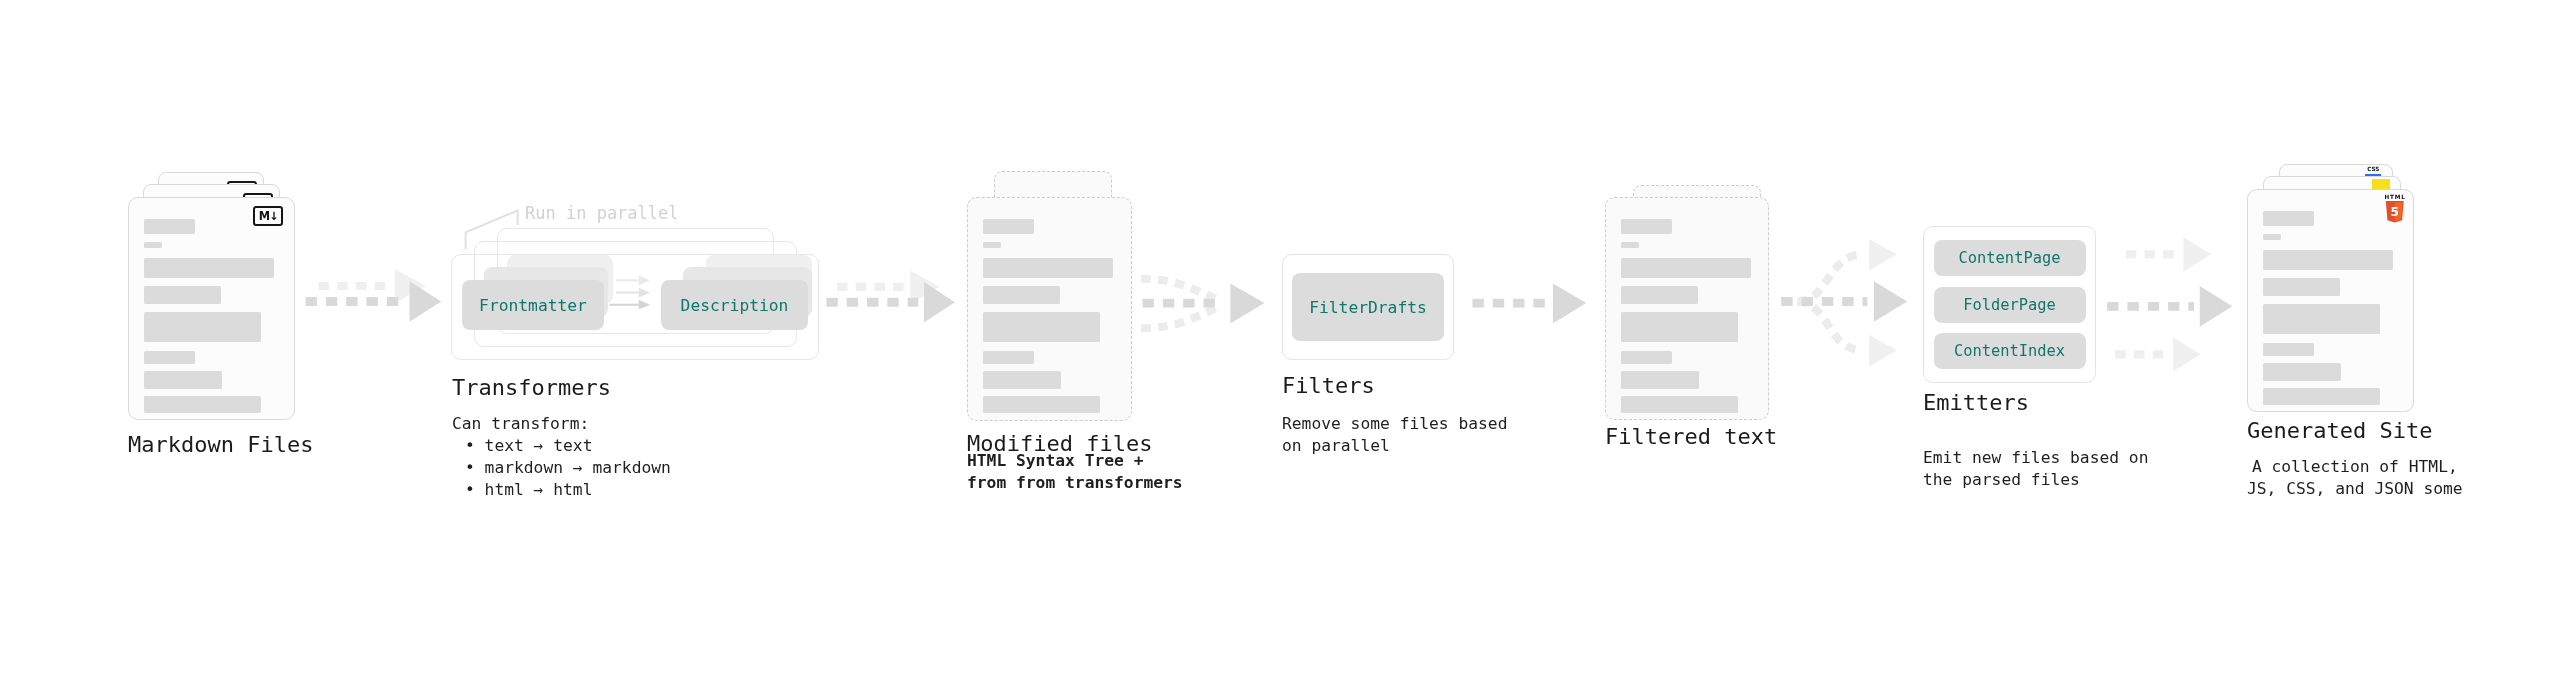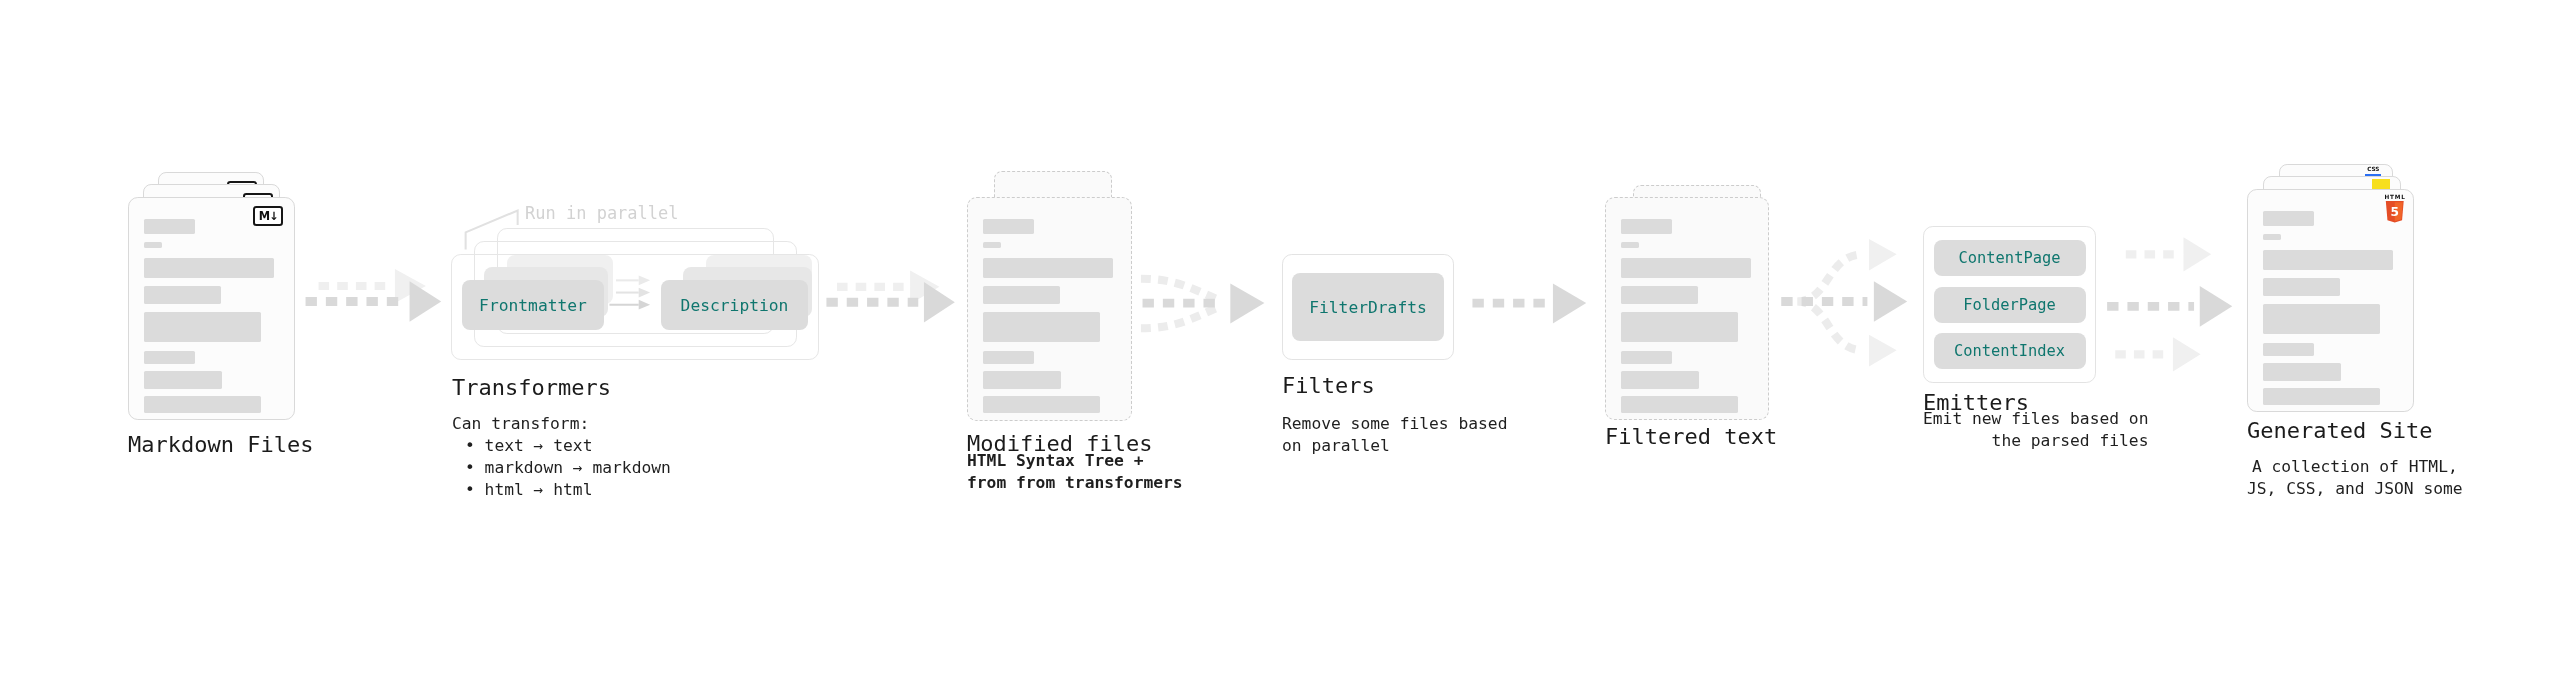--- a/index.html
+++ b/index.html
@@ -69,21 +69,21 @@
 
   .lbl-markdown {left:128px;top:432px;}
   .lbl-transformers{left:452px;top:375px;}
   .cap-transformers{left:452px;top:413px;}
   .lbl-modified {left:967px;top:431px;}
   .cap-modified {left:967px;top:450px;font-weight:bold;}
   .lbl-filters  {left:1282px;top:373px;}
   .cap-filters  {left:1282px;top:413px;}
   .lbl-filtered {left:1605px;top:424px;}
   .lbl-emitters {left:1923px;top:390px;}
-  .cap-emitters {left:1923px;top:408px;text-align:right;}
+  .cap-emitters {left:1923px;top:447px;}
   .lbl-generated{left:2247px;top:418px;}
   .cap-generated{left:2247px;top:456px;text-align:center;}
 
   
   .mod-back {left:994px;top:171px;width:118px;height:47px;}
   .mod-front{left:967px;top:197px;width:165px;height:224px;}
   .fil-back {left:1633px;top:185px;width:128px;height:42px;}
   .fil-front{left:1605px;top:197px;width:164px;height:223px;}
 
   

